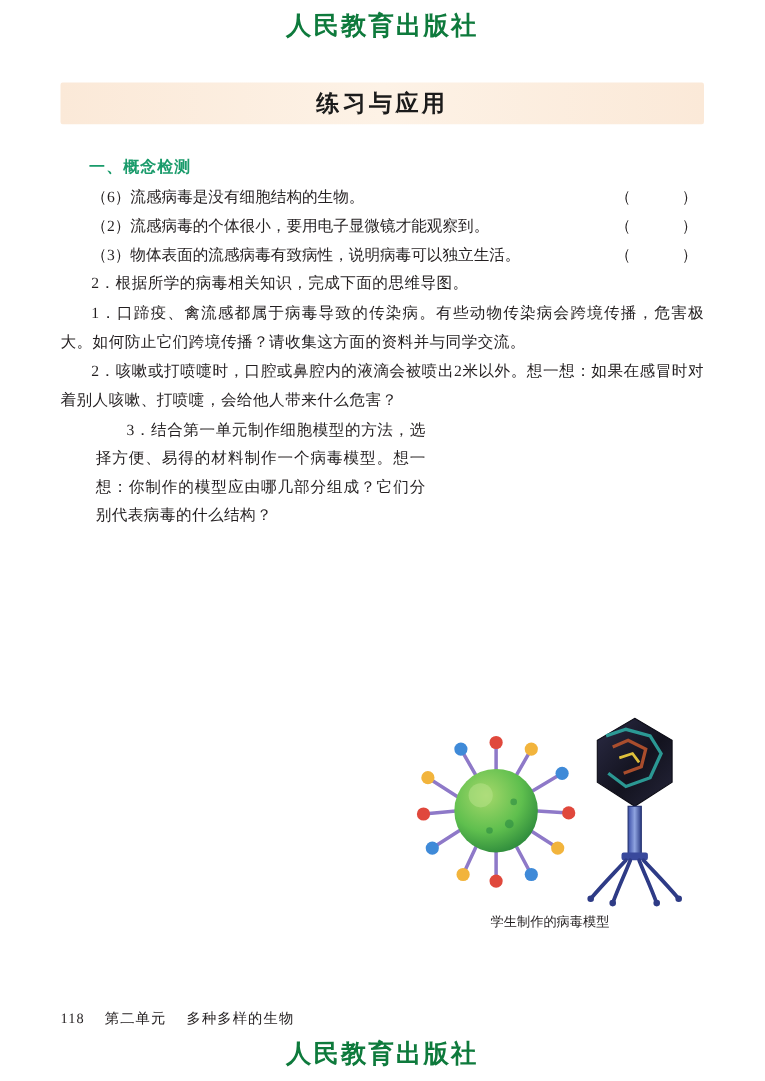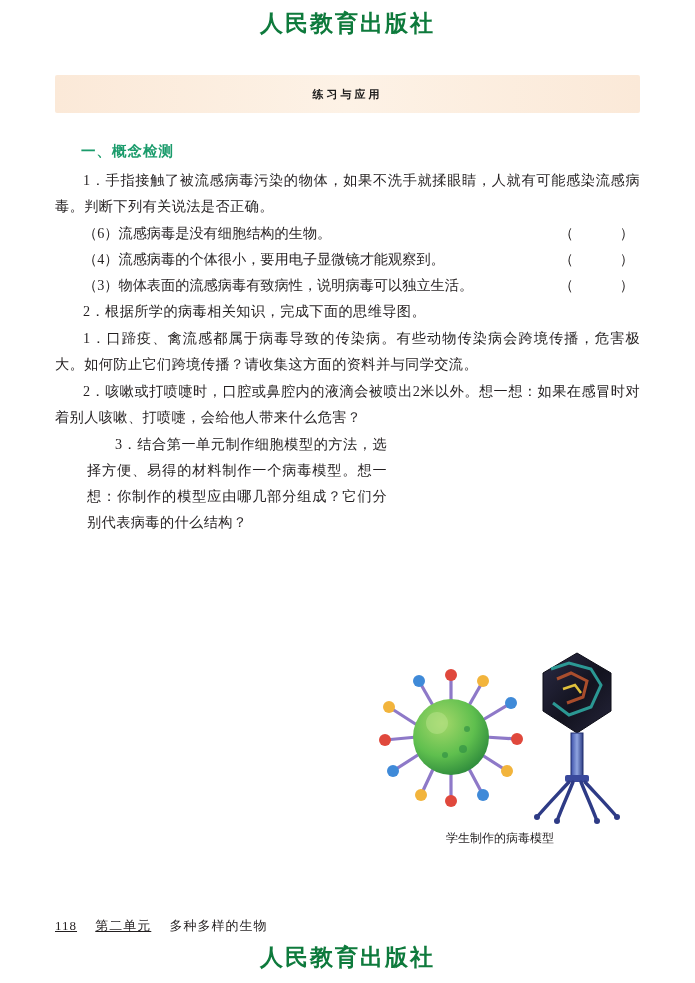--- a/index.html
+++ b/index.html
@@ -45,21 +45,21 @@
     top: 75px;
     width: 585px;
     height: 38px;
     background: linear-gradient(to right, #fbe9d8, #fdf2e6, #fbe9d8);
     border-radius: 2px;
     display: flex;
     align-items: center;
     justify-content: center;
   }
   .title-band .t {
-    font-size: 11px;
+    font-size: 21px;
     font-weight: bold;
     color: #1b1b1b;
     letter-spacing: 3px;
   }
 
   
   .content {
     position: absolute;
     left: 55px;
     top: 130px;
@@ -154,47 +154,46 @@
 
   
   .footer {
     position: absolute;
     left: 55px;
     bottom: 48px;
     font-size: 13px;
     color: #231f20;
     letter-spacing: 1px;
   }
-  .footer .pg { margin-right: 14px; text-decoration: underline; }
+  .footer .pg { margin-right: 14px; }
 
   .text-narrow { width: 300px; margin-left: 32px; }
 </style>
 </head>
 <body>
 
 <div class="pub-mark pub-top">人民教育出版社</div>
 
 <div class="title-band">
   <span class="t">练习与应用</span>
 </div>
 
 <div class="content">
 
   <div class="sec-head">一、概念检测</div>
 
-  <p class="para indent2">1．手指接触了被流感病毒污染的物体，如果不洗手就揉眼睛，人就有可能感染流感病毒。判断下列有关说法是否正确。</p>
 
   <p class="sub">
     <span class="blank">（　　）</span>
     <span>（6）流感病毒是没有细胞结构的生物。</span>
   </p>
 
   <p class="sub">
     <span class="blank">（　　）</span>
-    <span>（4）流感病毒的个体很小，要用电子显微镜才能观察到。</span>
+    <span>（2）流感病毒的个体很小，要用电子显微镜才能观察到。</span>
   </p>
 
   <p class="sub">
     <span class="blank">（　　）</span>
     <span>（3）物体表面的流感病毒有致病性，说明病毒可以独立生活。</span>
   </p>
 
   <p class="para indent2">2．根据所学的病毒相关知识，完成下面的思维导图。</p>
 
 

